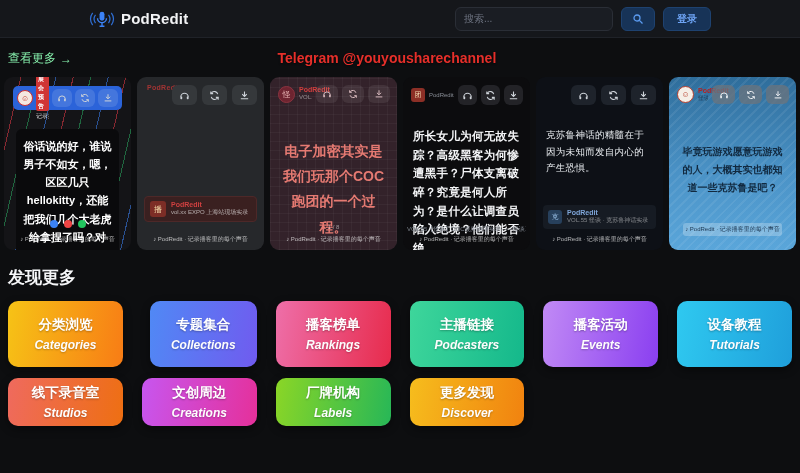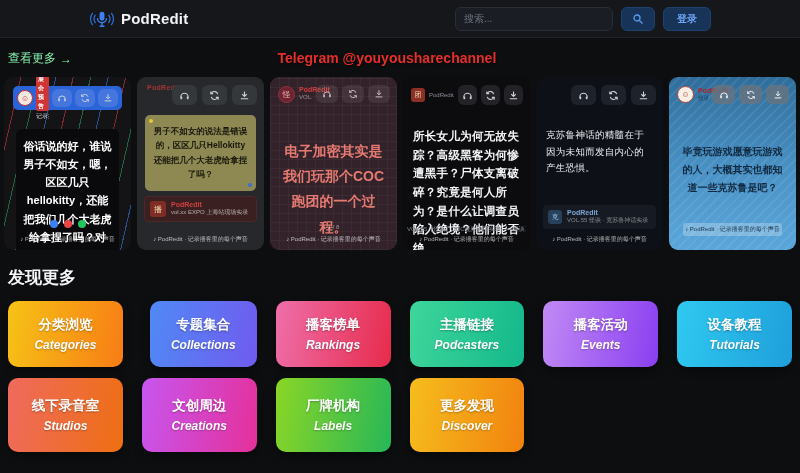--- a/index.html
+++ b/index.html
@@ -102,21 +102,21 @@
   .c6-quote { position:absolute; left:12px; right:12px; top:66px; color:#11293f; font-size:10px; font-weight:bold; line-height:1.8; text-align:center; }
   .c6-footer { position:absolute; left:14px; right:14px; bottom:14px; text-align:center; font-size:6px; color:#1d3853; background:rgba(255,255,255,.25); border-radius:3px; padding:2px 0; }
 
   
   .discover-title { font-size:17px; font-weight:bold; color:#f5f6f8; padding:16px 8px 12px; }
   .btn-grid { display:grid; grid-template-columns:repeat(6,1fr); gap:11px 19px; padding:0 8px; }
   .cat-btn { height:66px; border-radius:10px; display:flex; flex-direction:column; align-items:center; justify-content:center; gap:4px; cursor:pointer; box-shadow:0 3px 8px rgba(0,0,0,.45); }
   .cat-zh { font-size:13.5px; font-weight:bold; color:#fff; text-shadow:0 1px 2px rgba(0,0,0,.3); }
   .cat-en { font-size:12px; font-weight:bold; font-style:italic; color:#fdfdfd; text-shadow:0 1px 2px rgba(0,0,0,.25); }
   .btn-grid.row2 { margin-top:11px; }
-  .cat-btn.short { height:74px; }
+  .cat-btn.short { height:48px; }
 
   svg { display:block; }
 </style>
 </head>
 <body>
 
 <div class="header">
   <div class="header-inner">
     <div class="brand">
       <span>
@@ -225,25 +225,20 @@
           </span>
       </div>
       <div class="icon-sq">
         <span>
             <svg width="11" height="11" viewBox="0 0 24 24" fill="none" stroke="currentColor" stroke-width="2.4">
               <path d="M12 3v10M7 9l5 5 5-5M4 19h16"></path>
             </svg>
           </span>
       </div>
     </div>
-    <div class="c2-quote">
-      <span class="corner-a"></span>
-      <span>男子不如女的说法是错误的，区区几只Hellokitty还能把几个大老虎给拿捏了吗？</span>
-      <span class="corner-b"></span>
-    </div>
     <div class="c2-author">
       <div class="c2-avatar">播</div>
       <div>
         <div class="c2-name">PodRedit</div>
         <div class="c2-sub">vol.xx EXPO 上海站现场实录</div>
       </div>
     </div>
     <div class="card-footer">♪ PodRedit · 记录播客里的每个声音</div>
   </div>
 

